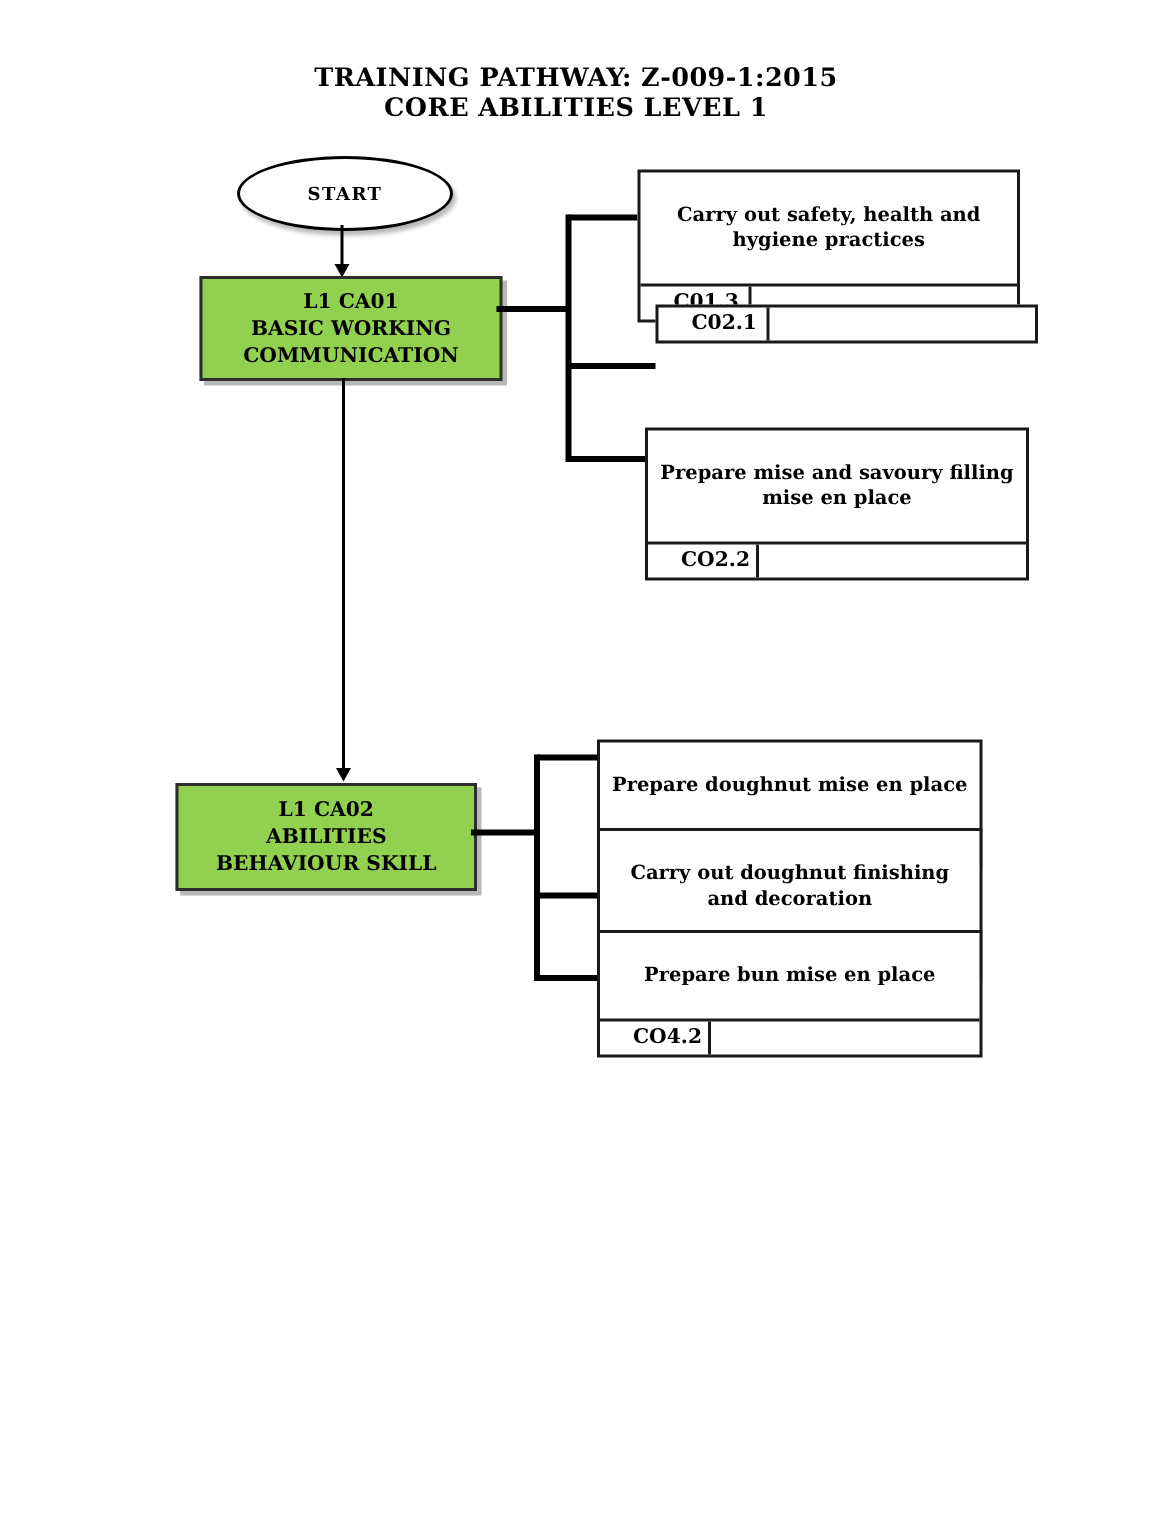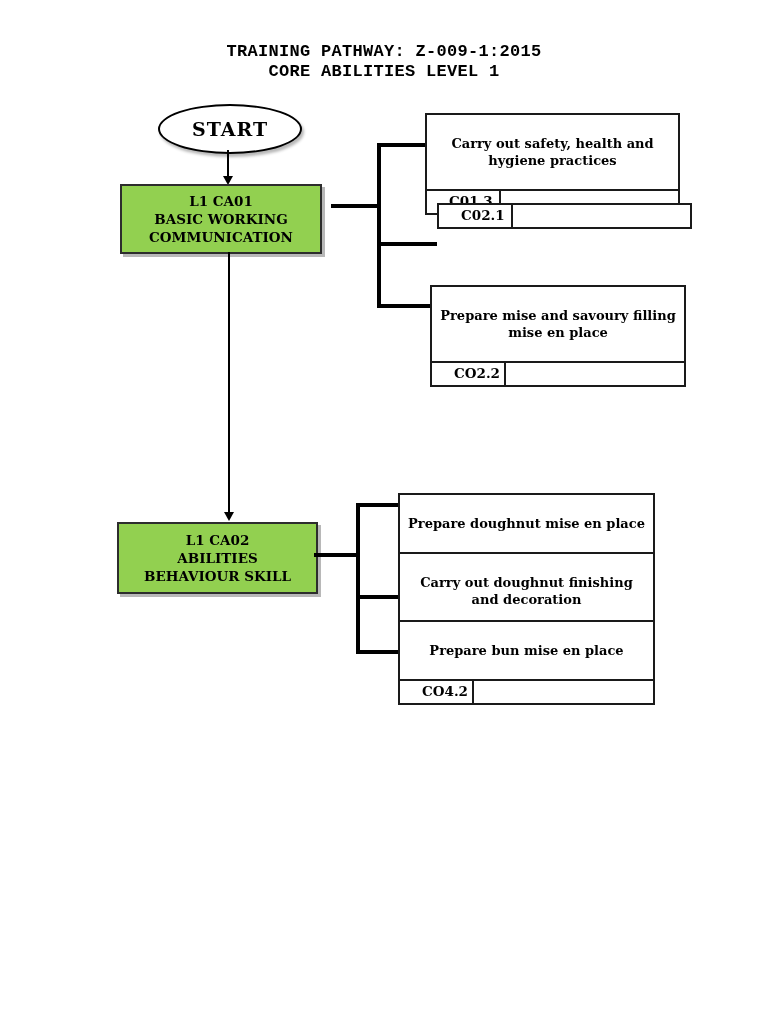--- a/index.html
+++ b/index.html
@@ -15,41 +15,41 @@
     width:768px;height:1024px;position:relative;overflow:hidden;
     background:var(--background);
     font-family:"DejaVu Serif","Liberation Serif",serif;
     color:#000;
   }
   .abs{position:absolute;}
 
   
   .page-title{
     left:0;top:42px;width:768px;text-align:center;
-    font-weight:bold;font-size:17px;line-height:20px;letter-spacing:.3px;font-family:Liberation Mono, monospace;
+    font-weight:bold;font-size:17px;line-height:20px;letter-spacing:.3px;
   }
 
   
   .start-ellipse{
     left:158px;top:104px;width:140px;height:46px;
     background:#fff;border:2px solid var(--line);border-radius:50%;
     box-shadow:2px 3px 3px var(--shadow);
     display:flex;align-items:center;justify-content:center;
-    font-weight:bold;font-size:19px;letter-spacing:1px;
+    font-weight:bold;font-size:12px;letter-spacing:1px;
   }
 
   
   .module-box{
     background:var(--module-fill);
     border:2px solid var(--module-border);
     box-shadow:3px 3px 0 var(--shadow);
     display:flex;flex-direction:column;align-items:center;justify-content:center;
     text-align:center;font-weight:bold;font-size:13.5px;line-height:18px;
   }
-  .module-box-1{left:120px;top:184px;width:198px;height:66px;}
+  .module-box-1{left:133px;top:184px;width:198px;height:66px;}
   .module-box-2{left:117px;top:522px;width:197px;height:68px;}
   .module-name{max-width:180px;}
 
   
   .hline,.vline{background:var(--line);}
   .arrow-line{background:var(--line);width:2px;}
   .arrow-head{
     width:0;height:0;
     border-left:5px solid transparent;border-right:5px solid transparent;
     border-top:9px solid var(--line);

